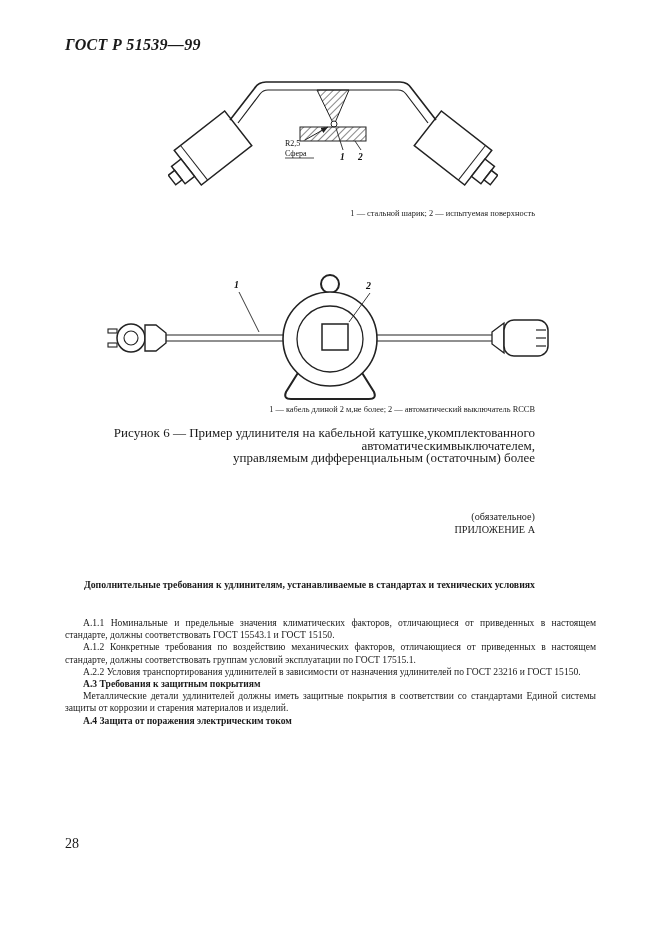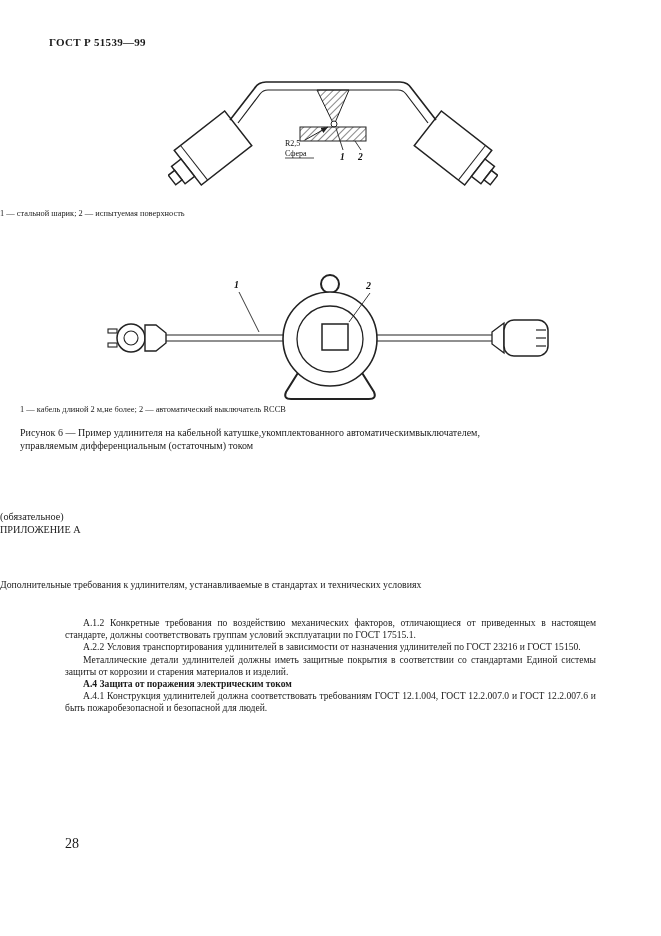--- a/index.html
+++ b/index.html
@@ -2,31 +2,31 @@
 <html><head>
 <meta charset="utf-8">
 <style>
   * { margin:0; padding:0; box-sizing:border-box; }
   html,body { background:#ffffff; }
   .page {
     position:relative; width:661px; height:936px; margin:0 auto;
     background:#ffffff; color:#1a1a1a; overflow:hidden;
     font-family:"Liberation Serif", serif;
   }
-  .doc-header { position:absolute; top:36px; left:49px; font-weight:bold; font-size:11px; letter-spacing:.3px; }
+  .doc-header { position:absolute; top:36px; left:65px; font-weight:bold; font-size:16px; letter-spacing:.3px;font-style:italic; }
   .fig5 { position:absolute; left:168px; top:64px; width:330px; height:140px; }
   .fig6 { position:absolute; left:100px; top:262px; width:460px; height:142px; }
-  .c { position:absolute; left:0; width:535px; text-align:left; }
+  .c { position:absolute; left:0; width:535px; text-align:right; }
   .legend { font-size:8.4px; color:#222; }
   .legend-5 { top:209px; }
   .caption-5 { top:231px; font-size:9.4px; }
   .legend-6 { top:405px;padding-left:20px; }
-  .caption-6 { top:427px; font-size:10px; line-height:12.5px;padding-left:20px; }
+  .caption-6 { top:427px; font-size:13px; line-height:12.5px;padding-left:20px; }
   .appendix-title { top:511px; font-size:10.2px; line-height:12.5px; }
-  .appendix-heading { top:578px; font-weight:normal; font-size:9.8px; line-height:13px; }
+  .appendix-heading { top:578px; font-weight:bold; font-size:9.8px; line-height:13px; }
   .body-text {
     position:absolute; top:617px; left:65px; width:531px;
     font-size:9.6px; line-height:12.2px; text-align:justify;
   }
   .para { text-indent:18px; }
   .para.bold { font-weight:bold; }
   .page-number { position:absolute; top:836px; left:65px; font-size:14px; }
   svg text { font-family:"Liberation Serif", serif; fill:#111; }
 </style>
 </head>
@@ -110,35 +110,36 @@
       <line x1="139" y1="30" x2="159" y2="70" stroke-width=".9"></line>
       <line x1="270" y1="31" x2="249" y2="60" stroke-width=".9"></line>
     </g>
     <text x="134" y="26" font-size="10" font-style="italic" font-weight="bold">1</text>
     <text x="266" y="27" font-size="10" font-style="italic" font-weight="bold">2</text>
   </svg>
 
   <div class="c legend legend-6">1 — кабель длиной 2 м,не более; 2 — автоматический выключатель RCCB</div>
   <div class="c caption-6">
     <div>Рисунок 6 — Пример удлинителя на кабельной катушке,укомплектованного автоматическимвыключателем,</div>
-    <div>управляемым дифференциальным (остаточным) током</div>
+    <div>управляемым дифференциальным (остаточным) более</div>
   </div>
 
   <div class="c appendix-title">
     <div>(обязательное)</div>
     <div>ПРИЛОЖЕНИЕ А</div>
   </div>
 
   <div class="c appendix-heading">
     <div>Дополнительные требования к удлинителям, устанавливаемые в стандартах и технических условиях</div>
   </div>
 
   <div class="body-text" id="appendix-body">
+      <p class="para">А.1.1 Номинальные и предельные значения климатических факторов, отличающиеся от приведенных в настоящем стандарте, должны соответствовать ГОСТ 15543.1 и ГОСТ 15150.</p>
       <p class="para">А.1.2 Конкретные требования по воздействию механических факторов, отличающиеся от приведенных в настоящем стандарте, должны соответствовать группам условий эксплуатации по ГОСТ 17515.1.</p>
       <p class="para">А.2.2 Условия транспортирования удлинителей в зависимости от назначения удлинителей по ГОСТ 23216 и ГОСТ 15150.</p>
+      <p class="para bold">А.3 Требования к защитным покрытиям</p>
       <p class="para">Металлические детали удлинителей должны иметь защитные покрытия в соответствии со стандартами Единой системы защиты от коррозии и старения материалов и изделий.</p>
       <p class="para bold">А.4 Защита от поражения электрическим током</p>
-      <p class="para">А.4.1 Конструкция удлинителей должна соответствовать требованиям ГОСТ 12.1.004, ГОСТ 12.2.007.0 и ГОСТ 12.2.007.6 и быть пожаробезопасной и безопасной для людей.</p>
     </div>
 
   <div class="page-number">28</div>
 
 </div>
 
 </body></html>

